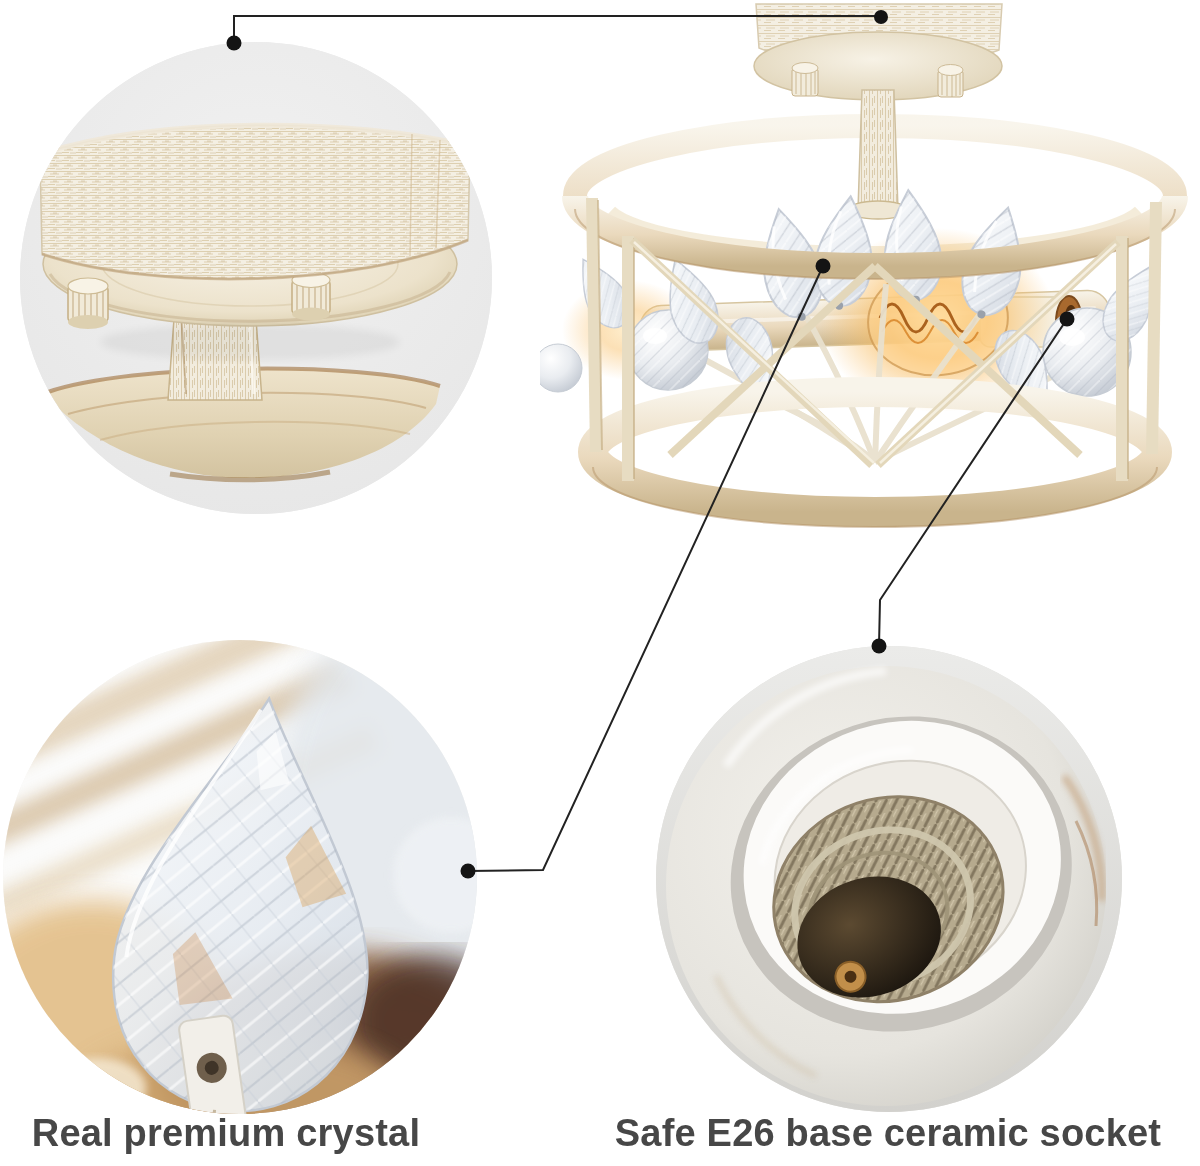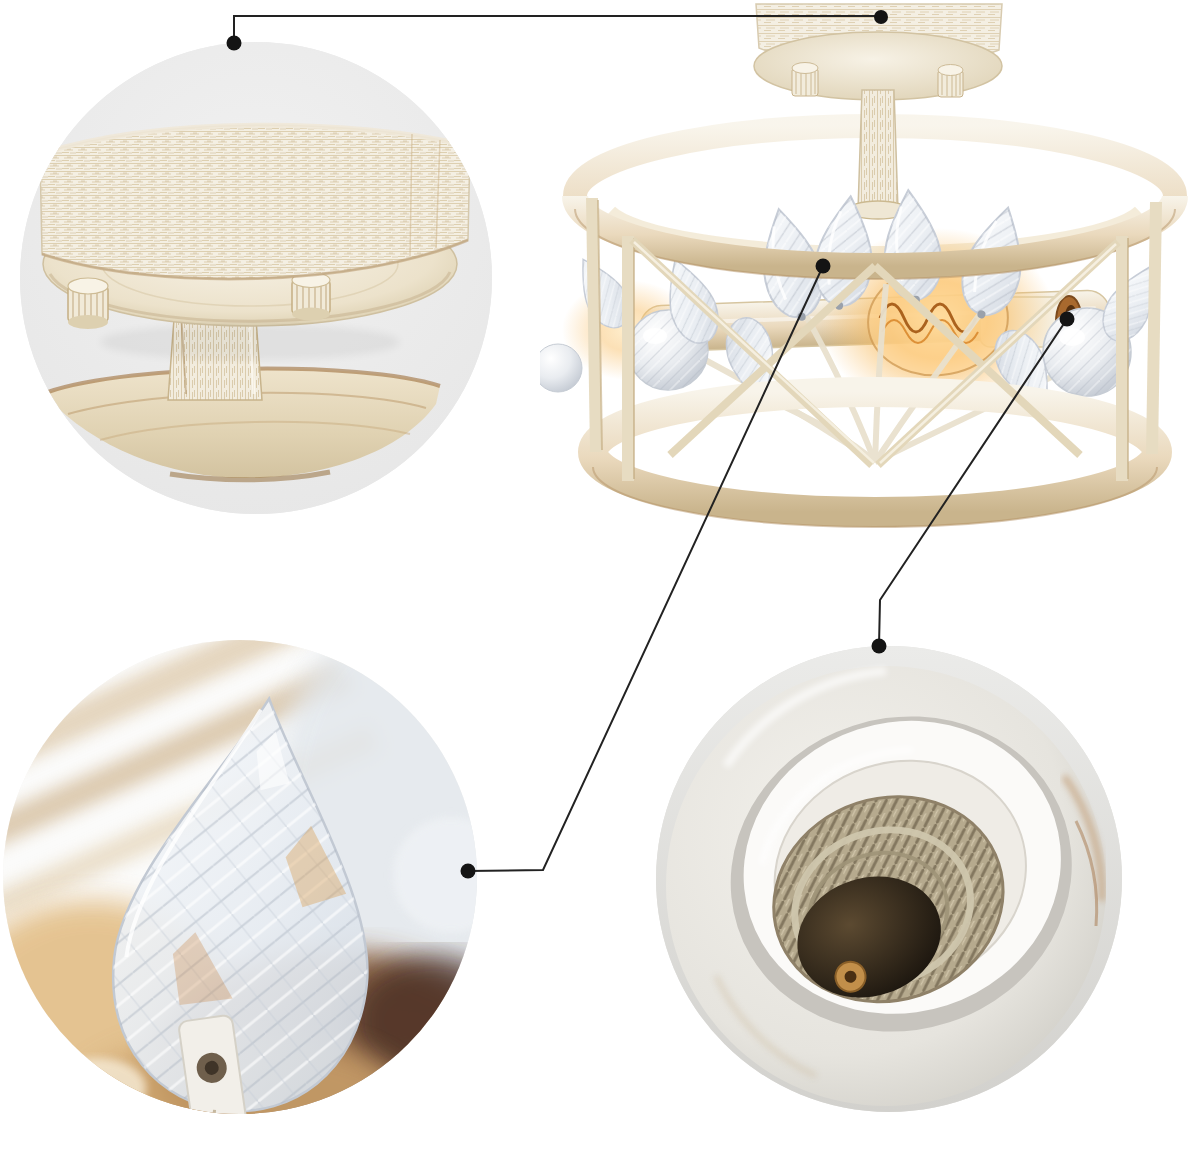--- a/index.html
+++ b/index.html
@@ -407,14 +407,16 @@
     <g fill="var(--callout-dot,#141414)">
       <circle cx="234" cy="43" r="7.5"></circle>
       <circle cx="881" cy="17" r="7"></circle>
       <circle cx="823" cy="266" r="7.5"></circle>
       <circle cx="468" cy="871" r="7.5"></circle>
       <circle cx="1067" cy="319" r="7.5"></circle>
       <circle cx="879" cy="646" r="7.5"></circle>
     </g>
   </svg>
 
+  <div class="feature-label label-crystal">Real premium crystal</div>
+  <div class="feature-label label-socket">Safe E26 base ceramic socket</div>
 
 </div>
 
 </body></html>

